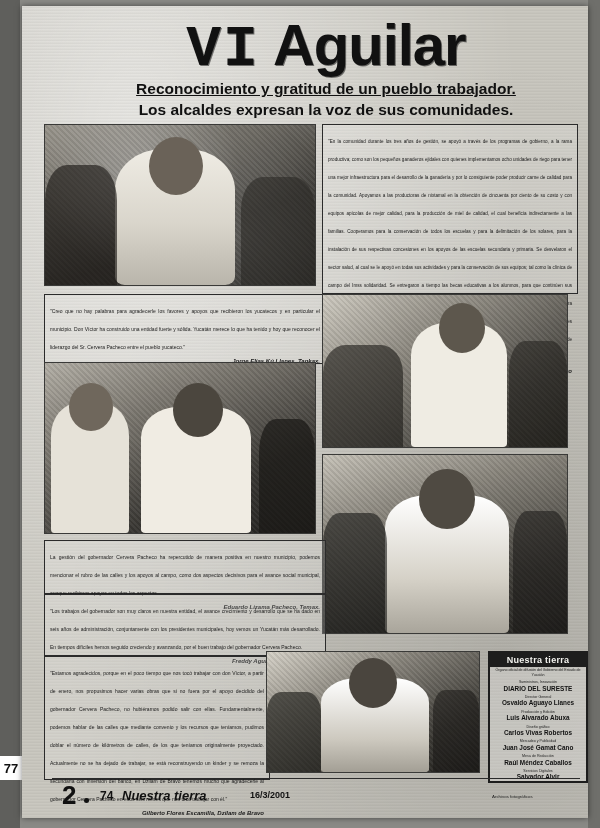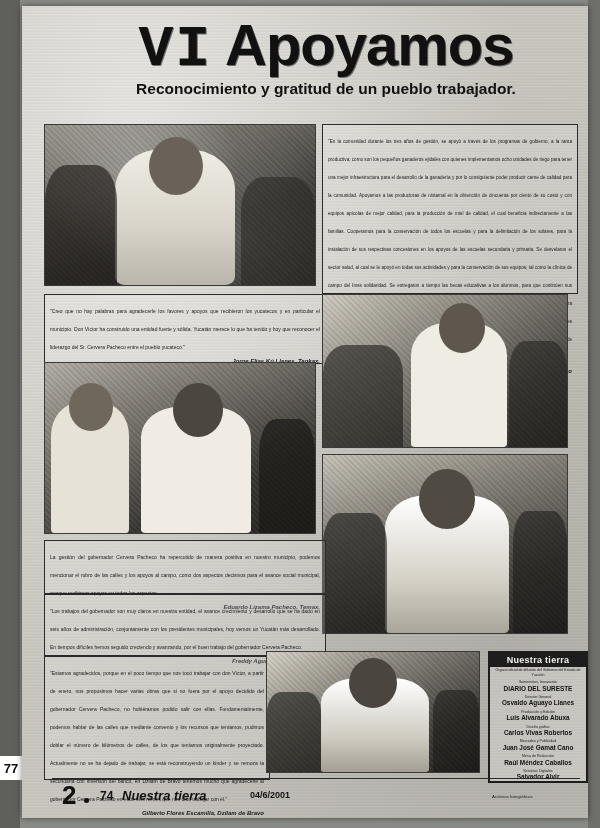--- a/index.html
+++ b/index.html
@@ -47,21 +47,21 @@
     white-space:nowrap;
     text-shadow:1px 1px 0 rgba(0,0,0,0.5);
   }
   .masthead .vi{letter-spacing:2px;font-family:Liberation Mono, monospace;}
 
   .sub1,.sub2{
     position:absolute;left:44px;width:520px;text-align:center;
     color:#111;font-weight:bold;font-family:"Liberation Sans",sans-serif;
     letter-spacing:0px;
   }
-  .sub1{top:74px;font-size:15.5px;}
+  .sub1{top:74px;font-size:15.5px;text-decoration:underline;}
   .sub2{top:95px;font-size:15.5px;}
 
   
   .photo{
     position:absolute;
     background:#5a5853;
     border:1px solid #3a3a38;
     overflow:hidden;
   }
   .photo .ph-inner{
@@ -135,23 +135,24 @@
 
   <div class="gutter"></div>
   <div class="gutter2"></div>
 
   <div class="page-marker">77</div>
 
   <div class="paper">
 
     <div class="masthead">
       <span class="vi">VI</span>
-      <span>Apoyamos</span>
+      <span>Aguilar</span>
     </div>
     <div class="sub1">Reconocimiento y gratitud de un pueblo trabajador.</div>
+    <div class="sub2">Los alcaldes expresan la voz de sus comunidades.</div>
 
     <div class="photo" style="left:22px;top:118px;width:270px;height:160px;">
       <div class="ph-inner"></div>
       <div class="grainy"></div>
       <div class="fig" style="left:70px;top:24px;width:120px;height:136px;background:linear-gradient(180deg,#efece4 0%,#d9d5cb 55%,#b9b5ab 100%);border-radius:40% 40% 8% 8%/30% 30% 6% 6%;"></div>
       <div class="fig" style="left:104px;top:12px;width:54px;height:58px;background:#6a6258;border-radius:50%;"></div>
       <div class="fig" style="left:0px;top:40px;width:72px;height:120px;background:rgba(30,28,25,0.65);border-radius:30% 30% 0 0;"></div>
       <div class="fig" style="left:196px;top:52px;width:74px;height:108px;background:rgba(40,38,34,0.55);border-radius:30% 30% 0 0;"></div>
     </div>
 
@@ -250,17 +251,17 @@
         <div class="staff-name">Salvador Alvir</div>
       </div>
 
     </div>
 
     <div class="rule"></div>
     <div class="folio-num">2</div>
     <div class="folio-dot"></div>
     <div class="folio-74">74</div>
     <div class="folio-name">Nuestra tierra</div>
-    <div class="folio-date">04/6/2001</div>
+    <div class="folio-date">16/3/2001</div>
     <div class="folio-credit">Archivos fotográficos</div>
 
   </div>
 </div>
 
 </body></html>

